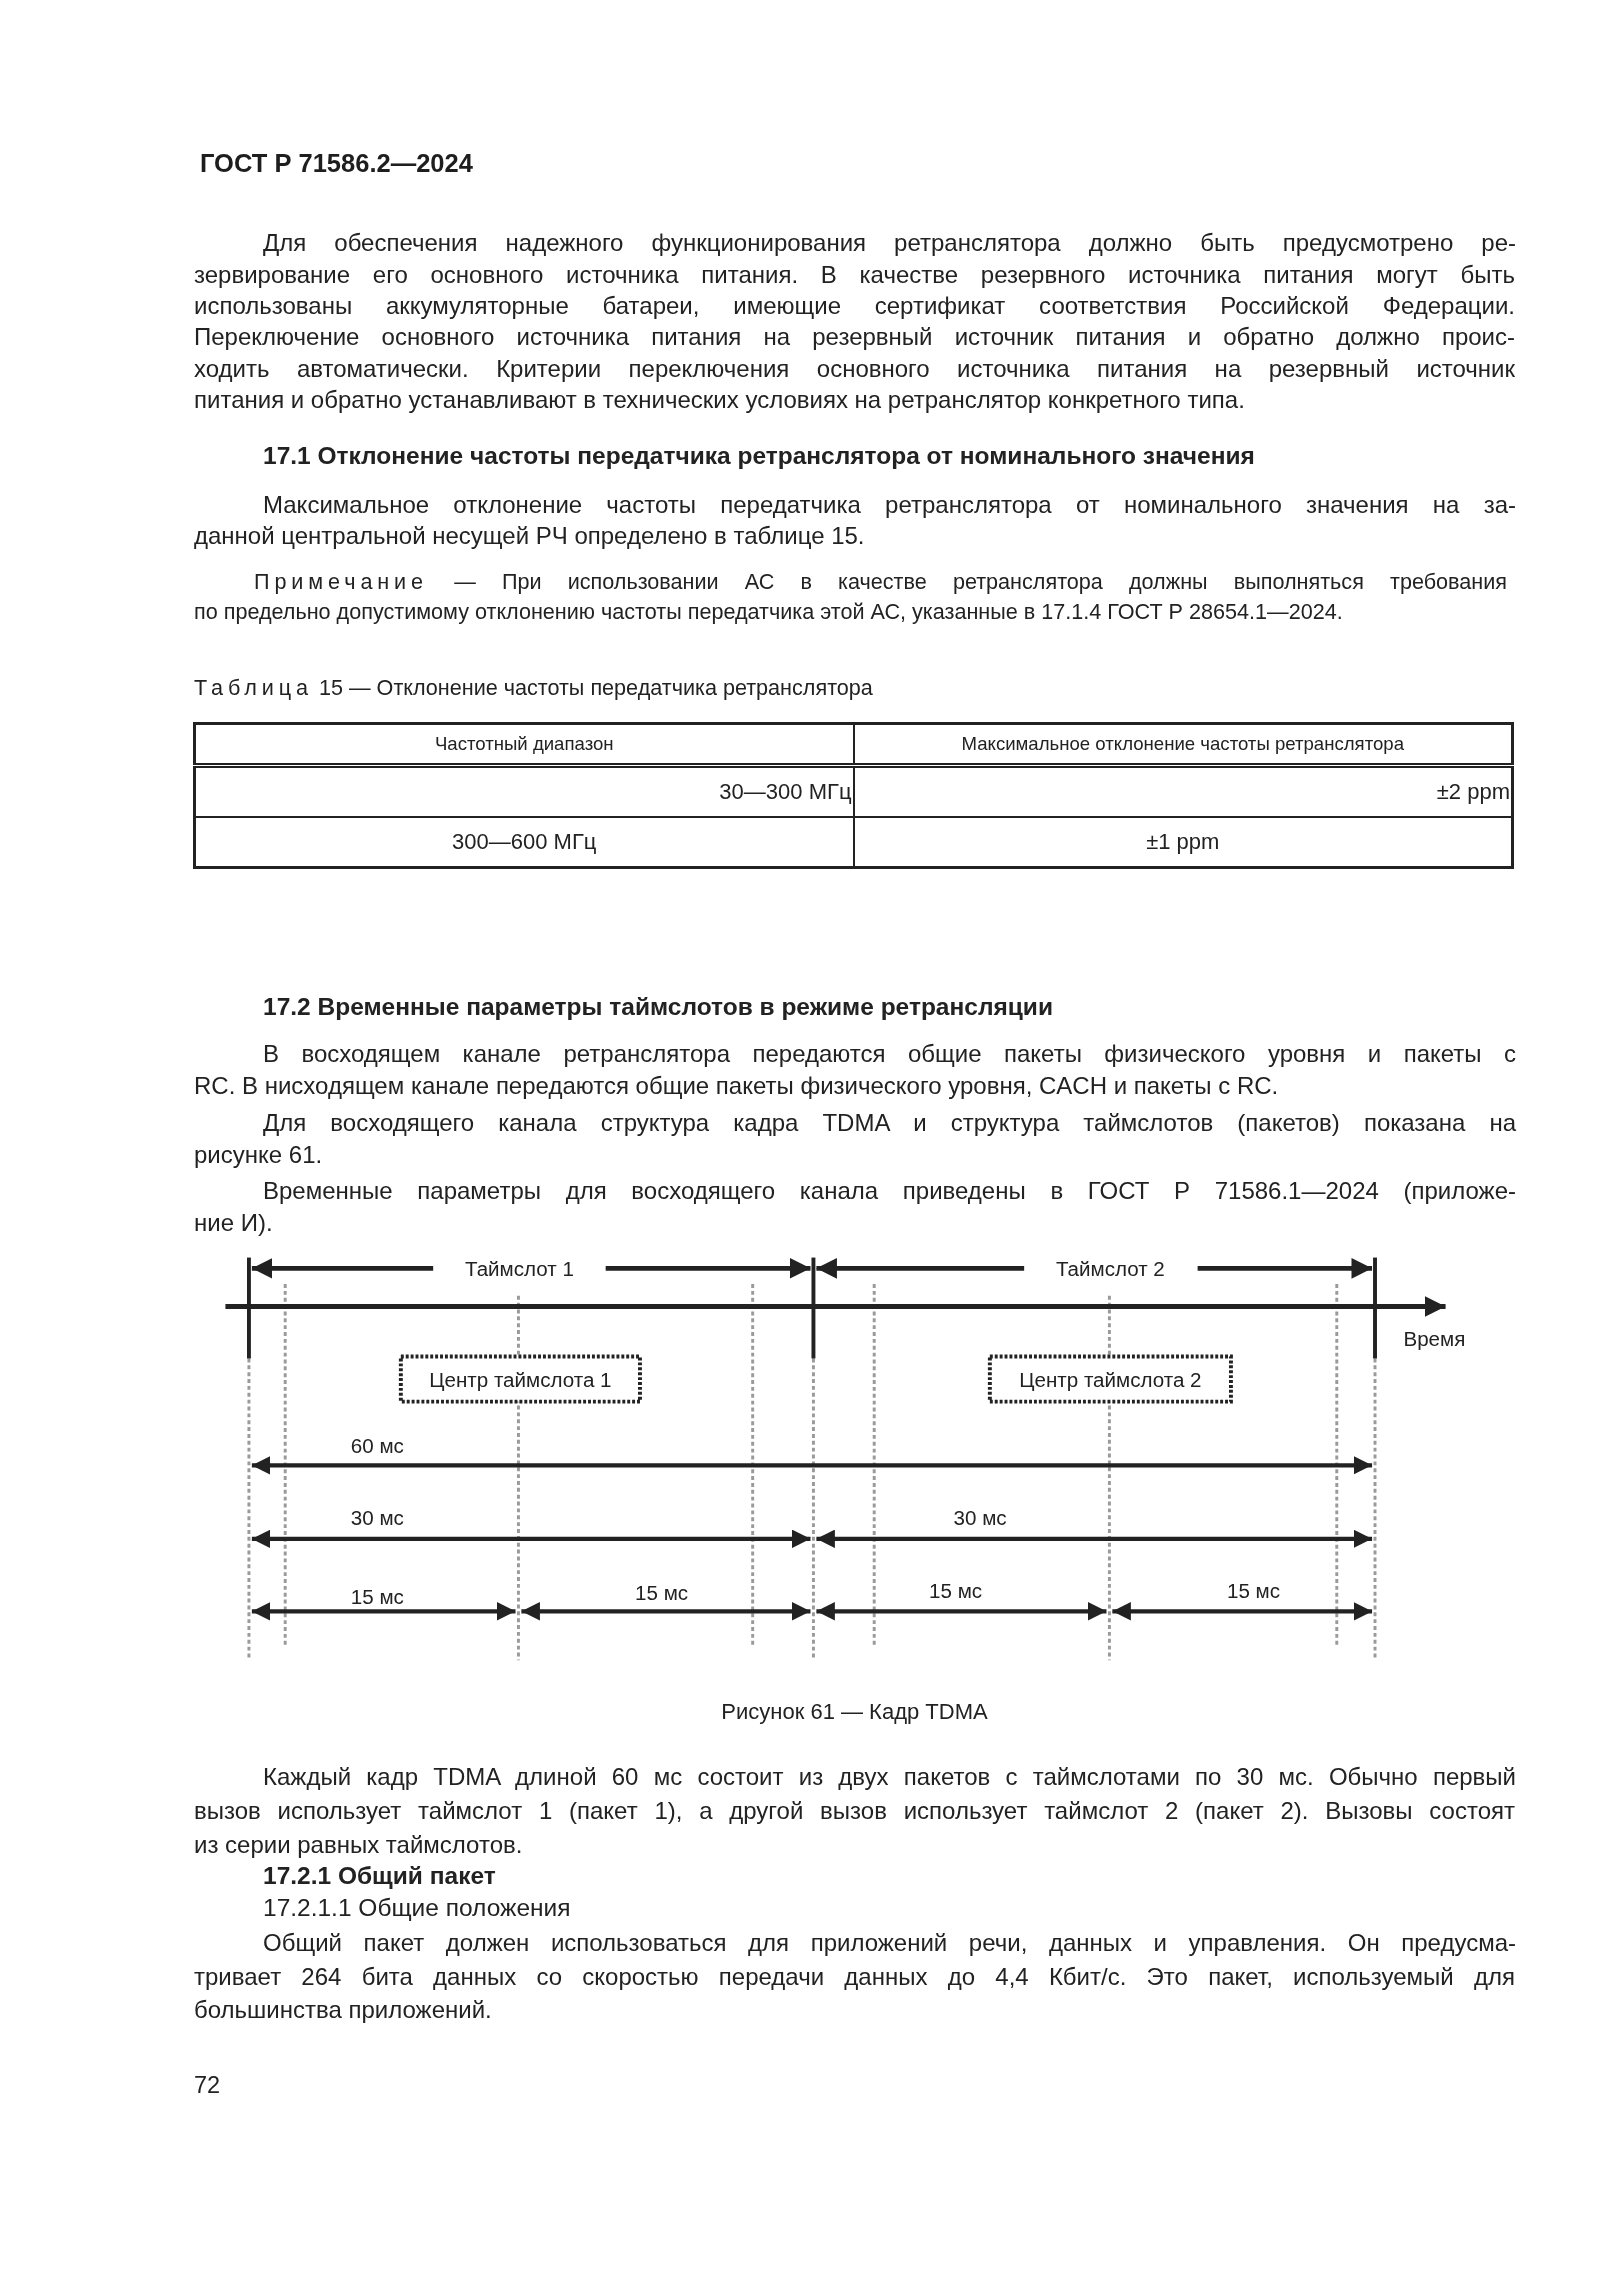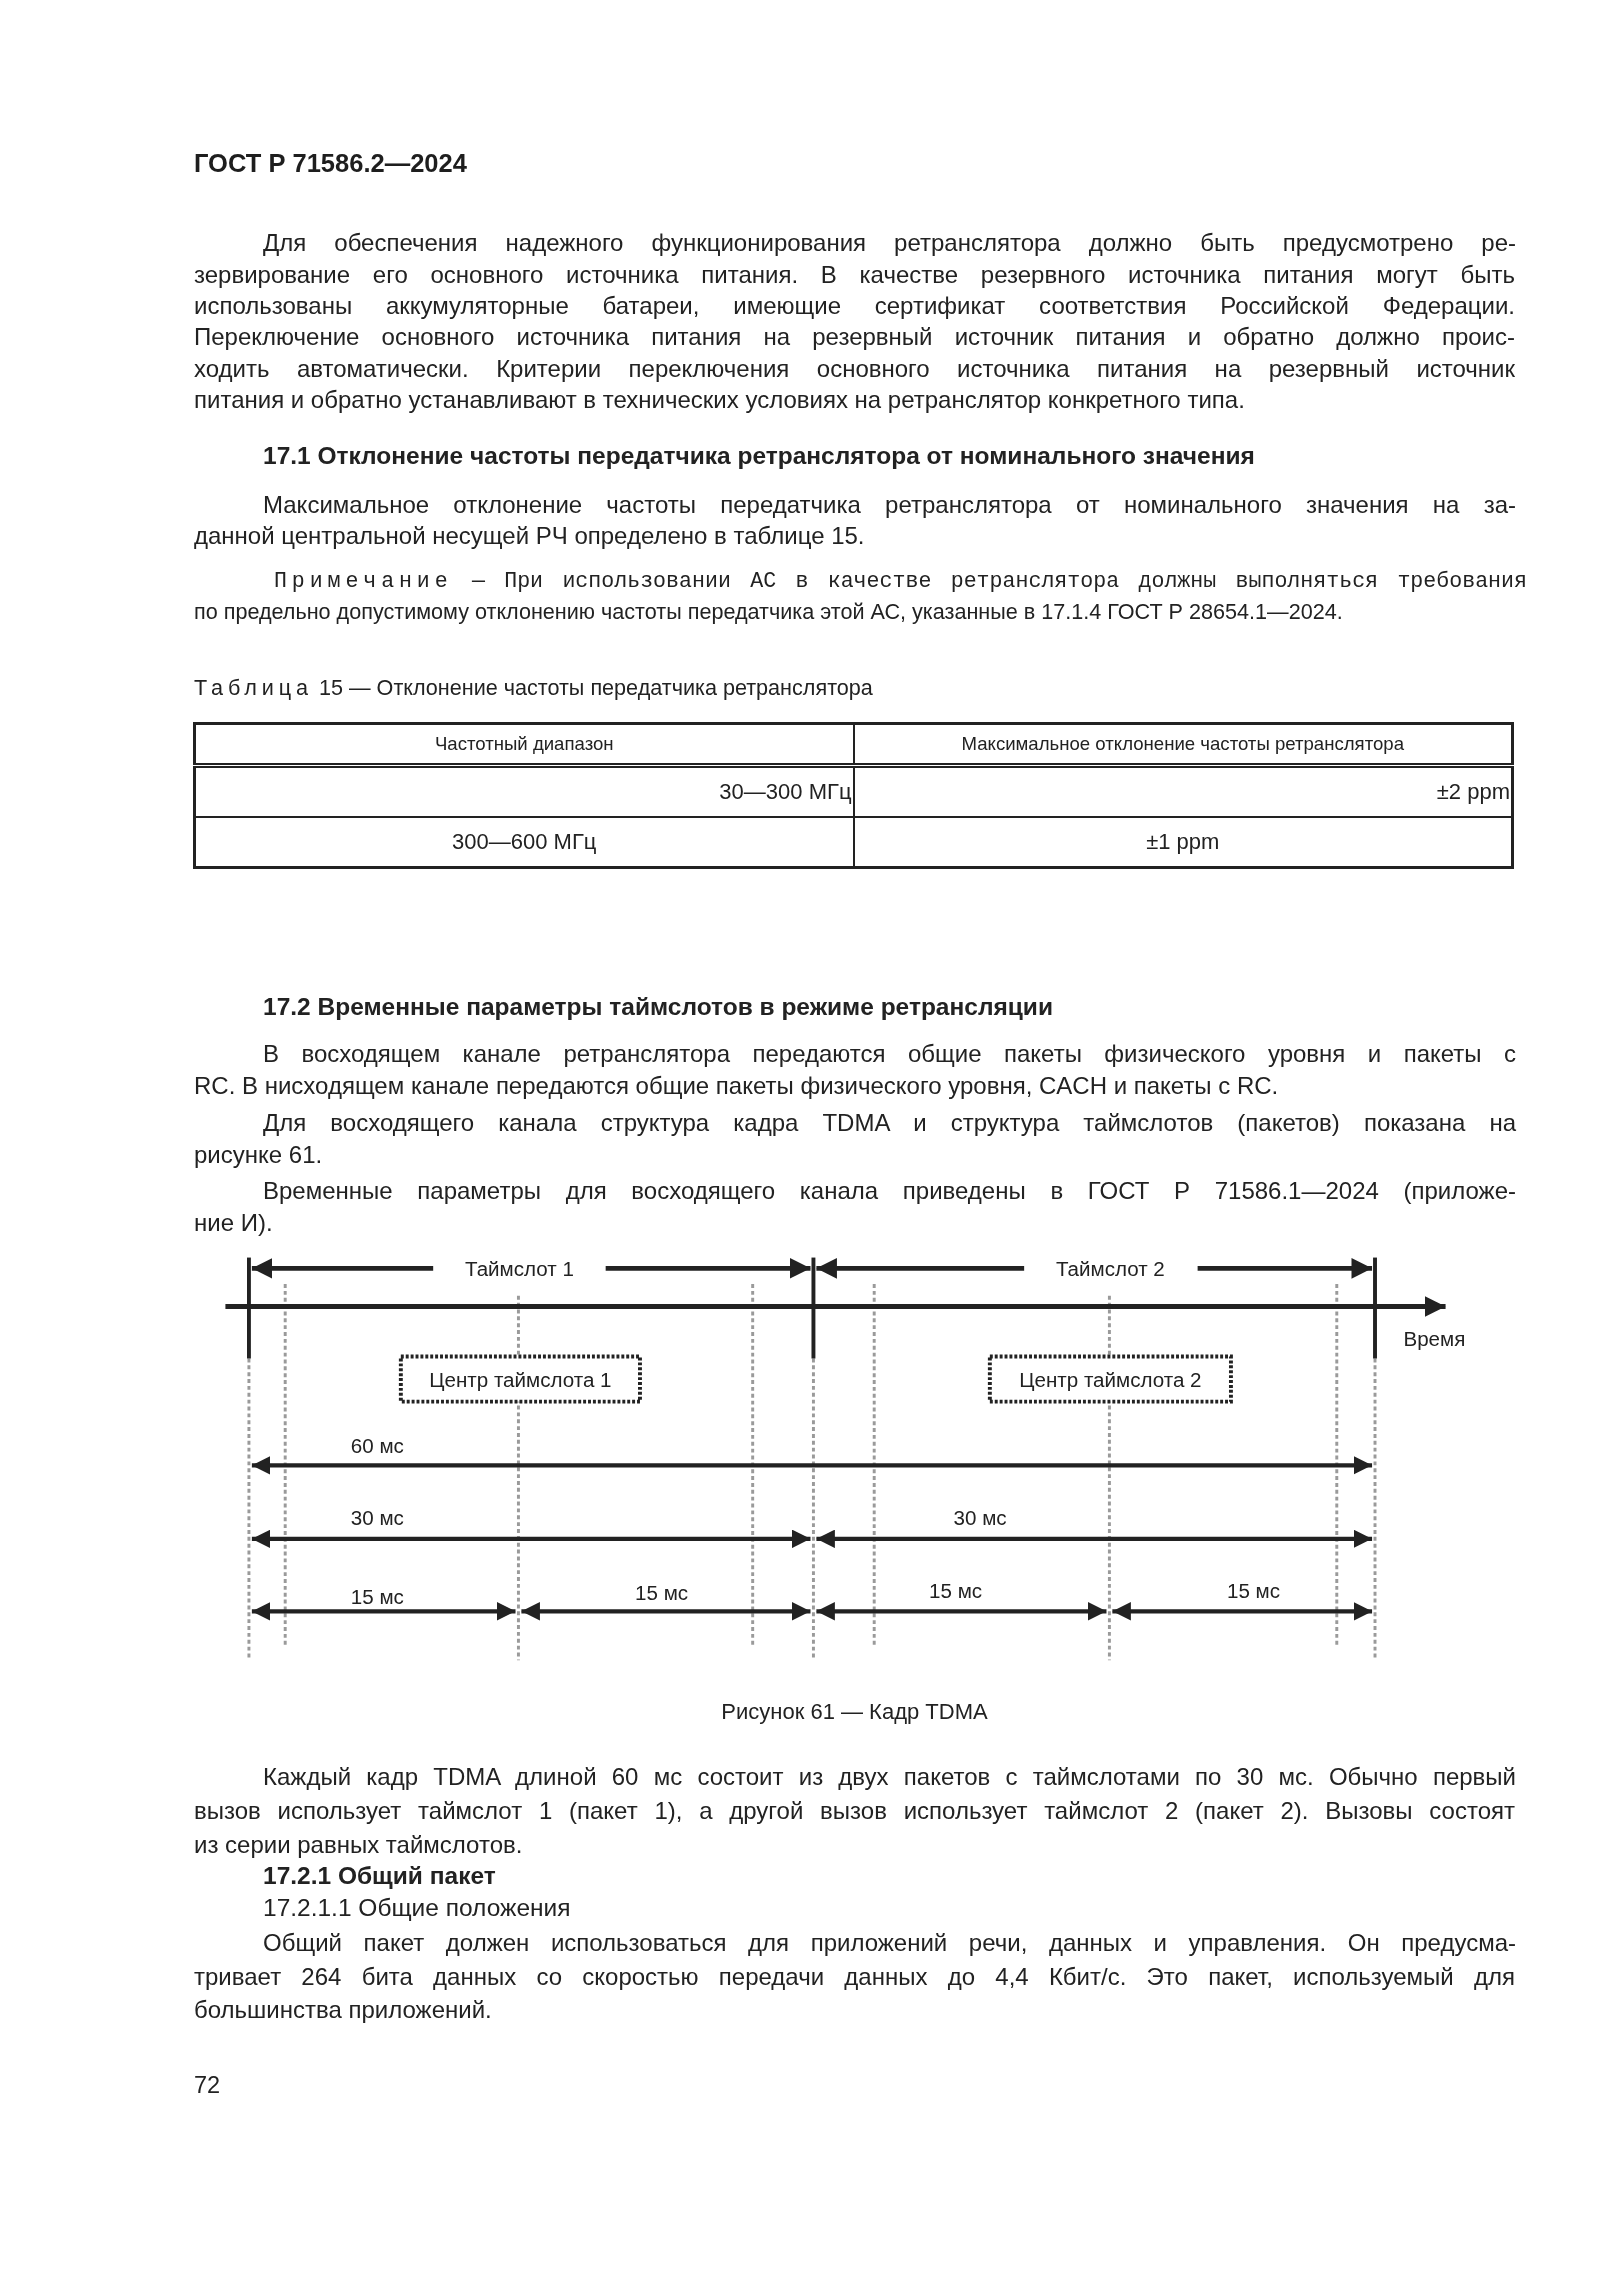--- a/index.html
+++ b/index.html
@@ -1,27 +1,27 @@
 <!DOCTYPE html>
 <html><head>
 <meta charset="utf-8">
 <style>
   html,body{margin:0;padding:0;background:#ffffff;}
   body{width:1621px;height:2293px;position:relative;overflow:hidden;
     font-family:"Liberation Sans","DejaVu Sans",sans-serif;color:#222;}
   .abs{position:absolute;}
-  .hdr{left:194px;top:149px;font-size:25.5px;font-weight:bold;color:#1e1e1e;}
+  .hdr{left:200px;top:149px;font-size:25.5px;font-weight:bold;color:#1e1e1e;}
   .line{position:absolute;left:194px;width:1321px;font-size:24px;line-height:29px;
     text-align:justify;text-align-last:justify;white-space:nowrap;}
   .line.last{text-align-last:left;}
   .line.ind{left:263px;width:1253px;}
   .h2{position:absolute;left:263px;font-size:24.5px;font-weight:bold;line-height:29px;white-space:nowrap;}
   .note{position:absolute;left:194px;width:1321px;font-size:21.6px;line-height:27.4px;white-space:nowrap;
     text-align:justify;text-align-last:justify;}
-  .note.ind{left:274px;width:1253px;font-family:Liberation Mono, monospace;}
+  .note.ind{left:254px;width:1253px;}
   .sp{letter-spacing:4.9px;}
   .tcap{position:absolute;left:194px;top:674px;font-size:21.6px;line-height:27.4px;white-space:nowrap;}
   table.t{position:absolute;left:193px;top:722px;width:1321px;border-collapse:collapse;
     border:3.9px solid #222;}
   table.t td,table.t th{border-left:2px solid #222;border-right:2px solid #222;text-align:center;
     font-weight:normal;color:#222;}
   table.t th{height:36px;font-size:18.6px;border-bottom:5.9px double #222;}
   table.t td{height:46px;font-size:22px;border-top:2.9px solid #222;}
   table.t tr.first td{border-top:none;text-align:right;}
   .cap{position:absolute;left:0;width:1709px;text-align:center;top:1699px;font-size:22px;}

